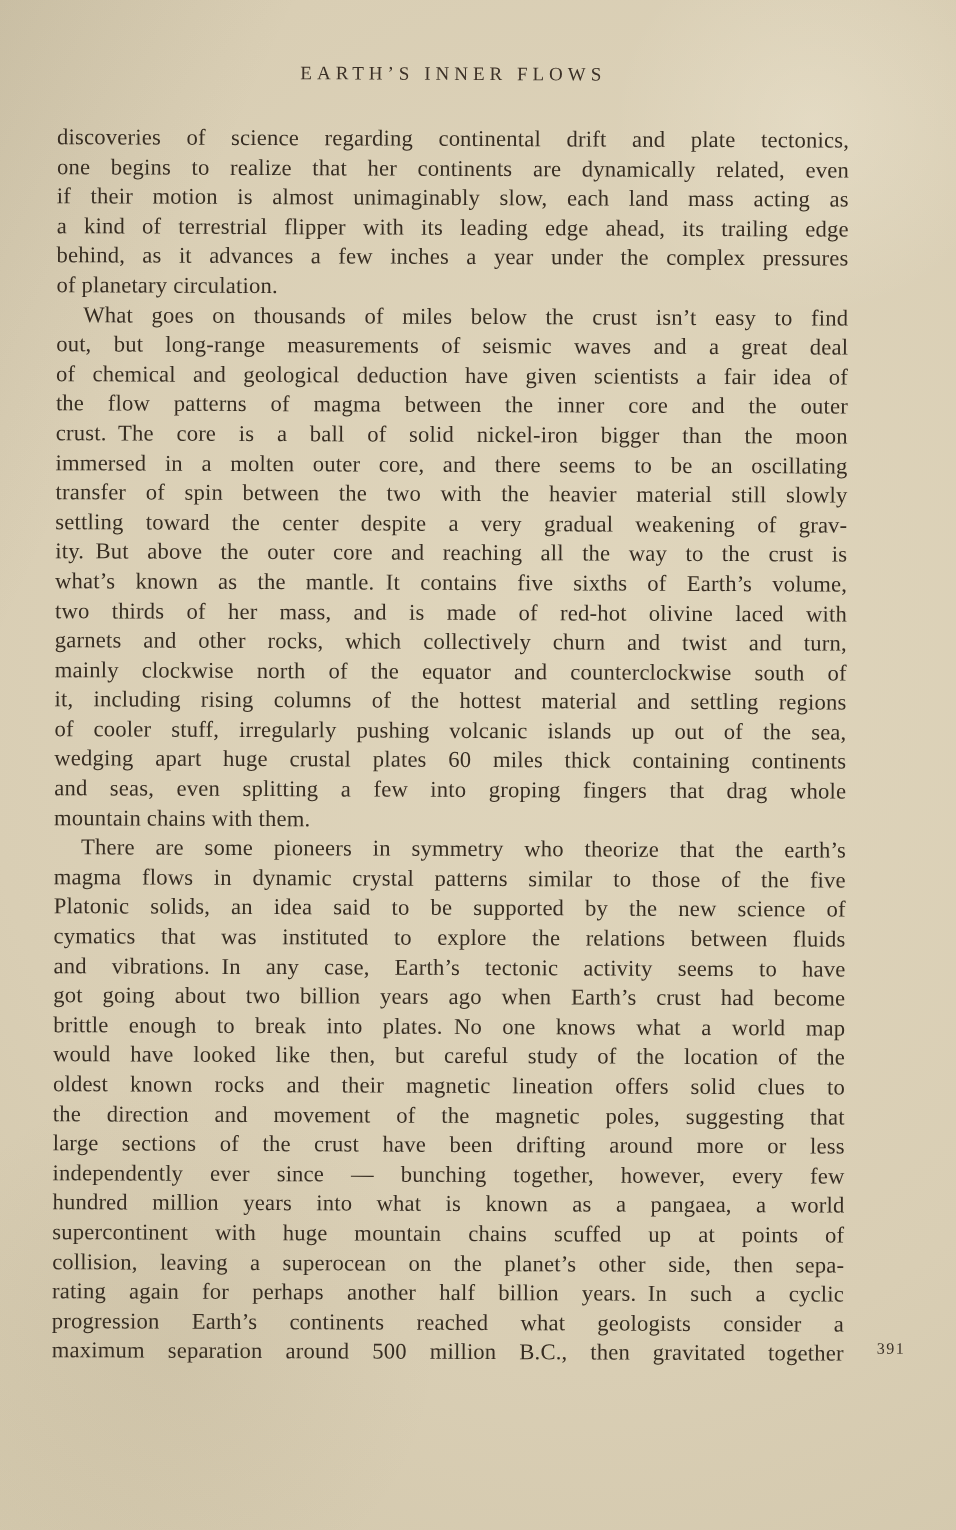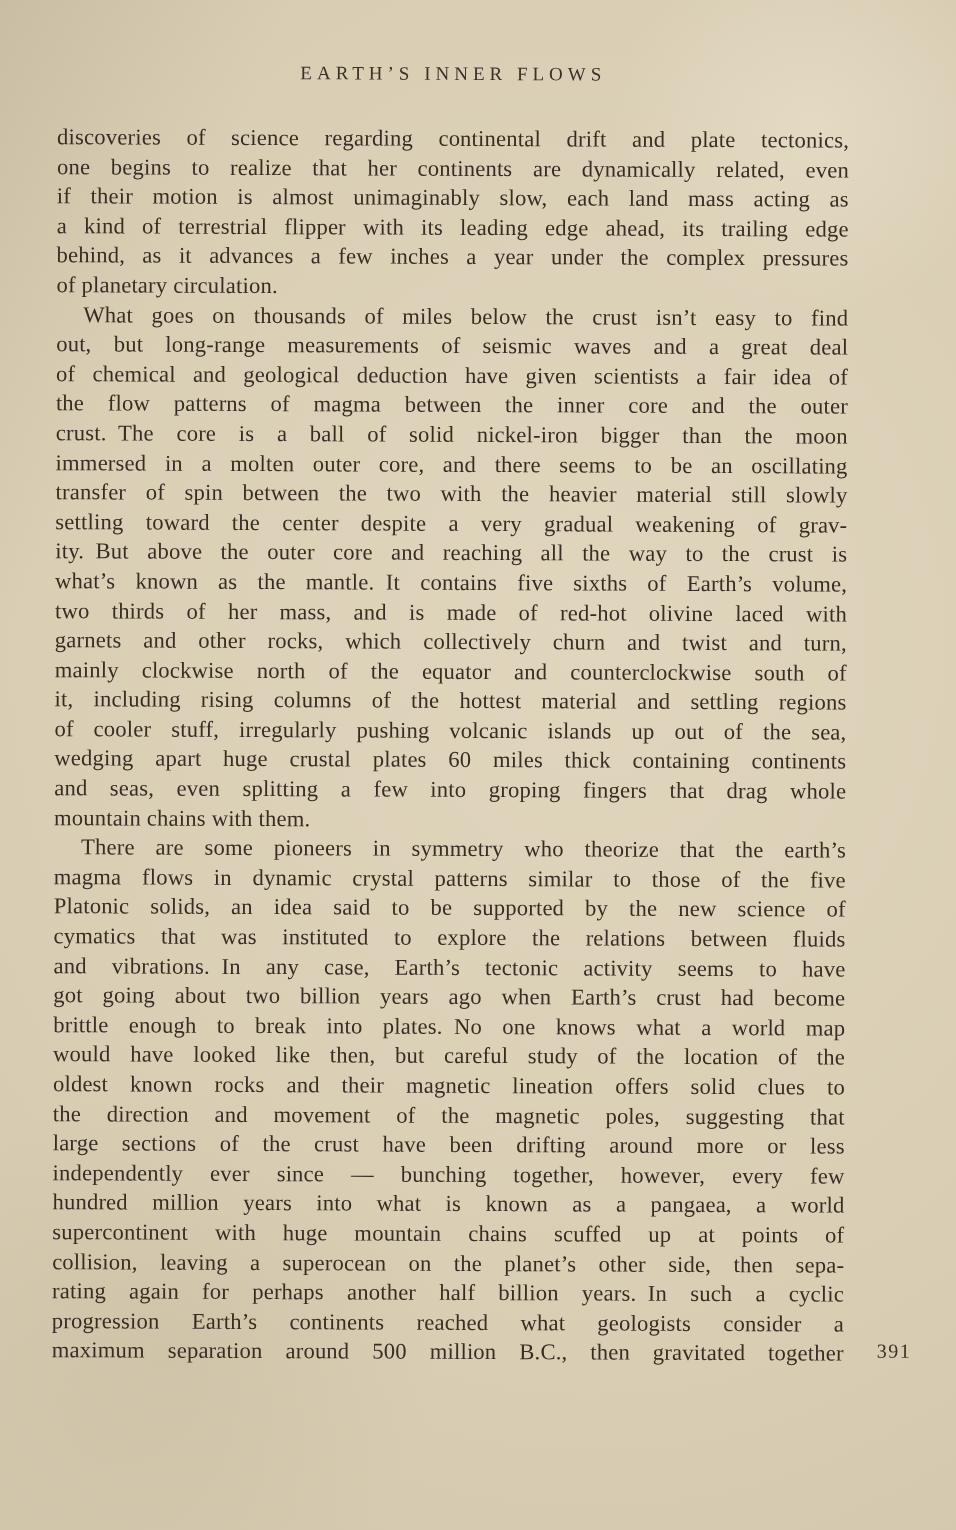--- a/index.html
+++ b/index.html
@@ -60,21 +60,21 @@
     text-align: justify;
     text-align-last: justify;
     white-space: normal;
   }
   .line.last { text-align-last: left; }
   .para.indent .line:first-child { text-indent: 27px; }
   .page-number {
     position: absolute;
     left: 880px;
     top: 1338px;
-    font-size: 20px;
+    font-size: 16px;
     letter-spacing: 1.5px;
     color: #3a3026;
     font-variant-numeric: oldstyle-nums;
   }
 </style>
 </head>
 <body>
 
 <div class="page">
   <div class="scan-tilt">

